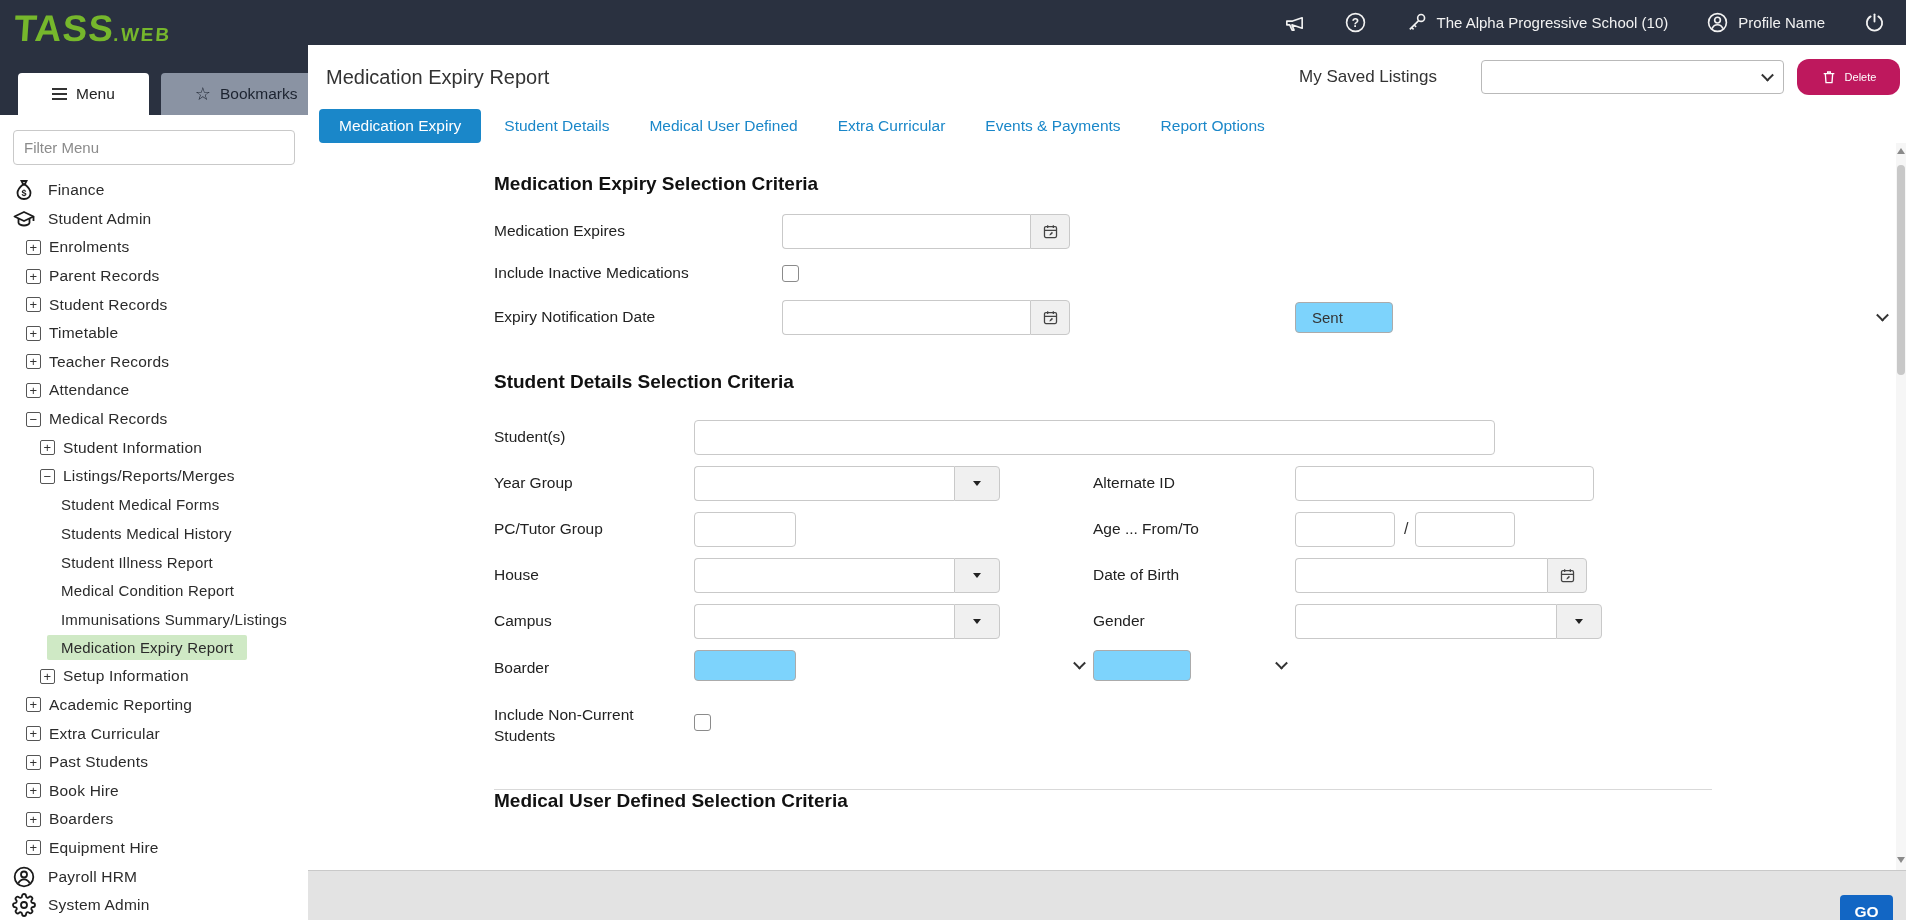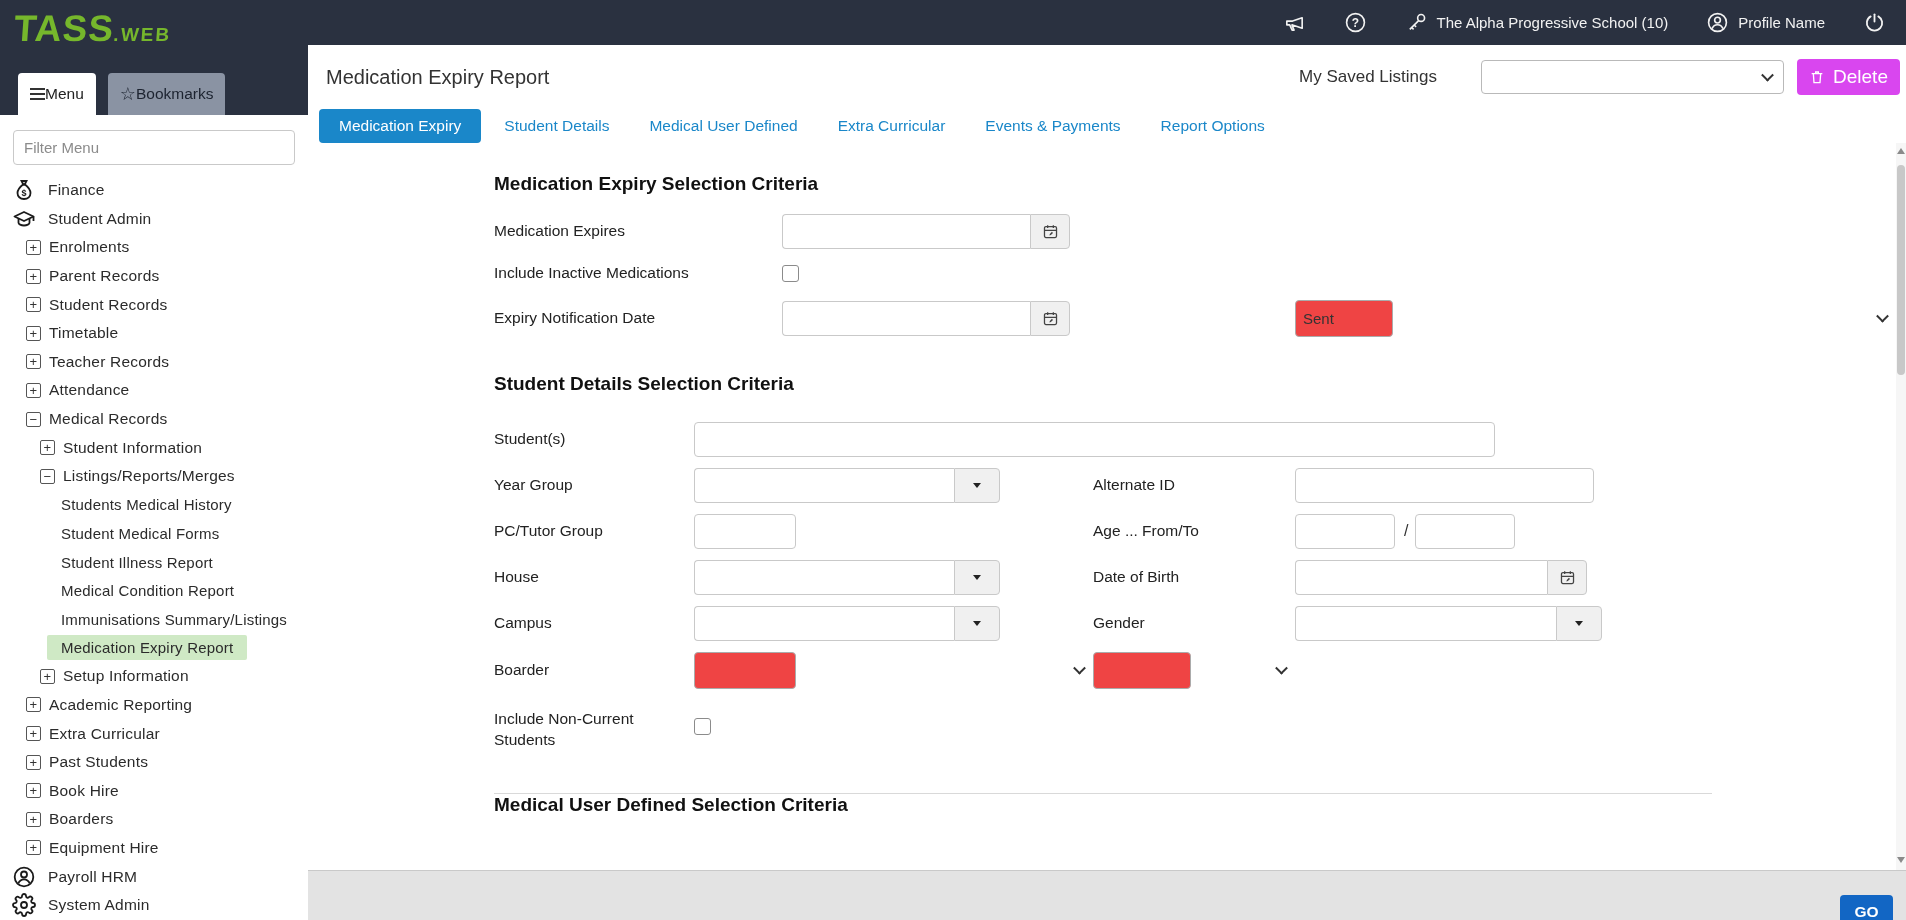--- a/index.html
+++ b/index.html
@@ -13,21 +13,21 @@
             display:flex; align-items:center; justify-content:flex-end; color:#f2f2f2; padding-right:20px; }
   .topbar .tb-item { display:flex; align-items:center; gap:9px; font-size:15px; margin-left:38px; cursor:pointer; }
   .tb-icon { width:23px; height:23px; display:inline-flex; }
   .tb-icon svg { width:100%; height:100%; }
 
   .logo { position:absolute; top:8px; left:14px; transform:skewX(-4deg); cursor:pointer; }
   .logo-main { color:#76b72c; font-size:37px; font-weight:800; letter-spacing:1px; }
   .logo-sub  { color:#76b72c; font-size:19px; font-weight:800; letter-spacing:2px; }
 
   .nav-tabs { position:absolute; left:18px; bottom:0; display:flex; gap:12px; }
-  .nav-tab { height:42px; display:flex; align-items:center; padding:0 12px;
+  .nav-tab { height:42px; display:flex; align-items:center; gap:9px; padding:0 34px;
              border-radius:4px 4px 0 0; font-size:15.5px; cursor:pointer; }
   .nav-tab.menu { background:#fff; color:#222; }
   .nav-tab.bookmarks { background:#8a93a3; color:#1c2330; }
   .burger { display:inline-flex; flex-direction:column; gap:3px; }
   .burger i { width:15px; height:2px; background:#333; }
   .star-glyph { font-size:18px; line-height:1; }
 
   
   .sidebar { position:absolute; top:115px; left:0; width:308px; bottom:0; background:#fff; overflow:hidden; }
   .filter-wrap { margin:15px 13px 11px 13px; }
@@ -53,22 +53,22 @@
   .page-header { height:64px; display:flex; align-items:center; padding:0 6px 0 18px; }
   .page-title { font-size:20px; color:#333; }
   .saved-group { margin-left:auto; display:flex; align-items:center; }
   .saved-label { font-size:17px; color:#333; margin-right:44px; }
   .saved-select-wrap { position:relative; }
   .saved-select-wrap select { appearance:none; -webkit-appearance:none; width:303px; height:34px;
       border:1px solid #b9b9b9; border-radius:4px; background:#fff; padding:0 30px 0 10px; font-size:15px; }
   .saved-select-wrap::after { content:""; position:absolute; right:12px; top:50%; width:7px; height:7px;
       border-right:2px solid #333; border-bottom:2px solid #333;
       transform:translateY(-70%) rotate(45deg); pointer-events:none; }
-  .delete-btn { margin-left:13px; width:103px; height:36px; background:#d946ef; color:#fff; border:none;
-      border-radius:4px; font-size:19px; display:flex; align-items:center; justify-content:center;
+  .delete-btn { margin-left:13px; width:103px; height:36px; background:#be185d; color:#fff; border:none;
+      border-radius:12px; font-size:11px; display:flex; align-items:center; justify-content:center;
       gap:8px; cursor:pointer; }
   .delete-btn svg { width:16px; height:16px; }
 
   .tabstrip { display:flex; align-items:flex-end; margin-left:11px; }
   .tab { height:34px; line-height:34px; padding:0 17px; font-size:15.5px; color:#1a87c9;
          cursor:pointer; white-space:nowrap; margin-right:6px; }
   .tab.active { background:#1a87c9; color:#fff; border-radius:4px; padding:0 20px; }
 
   .content { position:absolute; top:98px; left:0; right:10px; height:727px; overflow:hidden;
              padding-left:186px; }
@@ -97,22 +97,22 @@
   .ig-btn svg { width:17px; height:17px; }
   .ig-btn.dd { width:46px; }
   .tri { width:0; height:0; border-left:4px solid transparent; border-right:4px solid transparent;
          border-top:5px solid #222; }
 
   .checkbox { width:17px; height:17px; border:1px solid #8b8b8b; border-radius:3px; background:#fff;
               display:inline-block; cursor:pointer; }
   .cb-top { margin-top:9px; }
 
   .select-wrap { position:relative; display:inline-block; }
-  .select-wrap select { appearance:none; -webkit-appearance:none; height:37px; border:1px solid #ababab;
-      border-radius:4px; padding:0 26px 0 7px; font-size:15px; color:#333; background:#ef4444; }
+  .select-wrap select { appearance:none; -webkit-appearance:none; height:31px; border:1px solid #ababab;
+      border-radius:4px; padding:0 26px 0 16px; font-size:15px; color:#333; background:#7dd3fc; }
   .select-wrap::after { content:""; position:absolute; right:9px; top:50%; width:7px; height:7px;
       border-right:2px solid #333; border-bottom:2px solid #333;
       transform:translateY(-70%) rotate(45deg); pointer-events:none; }
   .w98 select { width:98px; }
   .w102 select { width:102px; }
 
   .age-wrap { display:flex; align-items:center; }
   .age-sep { font-size:16px; color:#333; margin:0 7px 0 9px; }
 
   .hrule { border:none; border-top:1px solid #d9d9d9; width:1218px; margin-top:42px; }
@@ -256,24 +256,24 @@
         </div>
         <div class="sb-item lvl2">
           <span class="expand-box">+</span>
           <span class="sb-label">Student Information</span>
         </div>
         <div class="sb-item lvl2">
           <span class="expand-box">−</span>
           <span class="sb-label">Listings/Reports/Merges</span>
         </div>
         <div class="sb-item lvl3">
+          <span class="sb-label">Student Medical Forms</span>
+        </div>
+        <div class="sb-item lvl3">
           <span class="sb-label">Students Medical History</span>
-        </div>
-        <div class="sb-item lvl3">
-          <span class="sb-label">Student Medical Forms</span>
         </div>
         <div class="sb-item lvl3">
           <span class="sb-label">Student Illness Report</span>
         </div>
         <div class="sb-item lvl3">
           <span class="sb-label">Medical Condition Report</span>
         </div>
         <div class="sb-item lvl3">
           <span class="sb-label">Immunisations Summary/Listings</span>
         </div>

